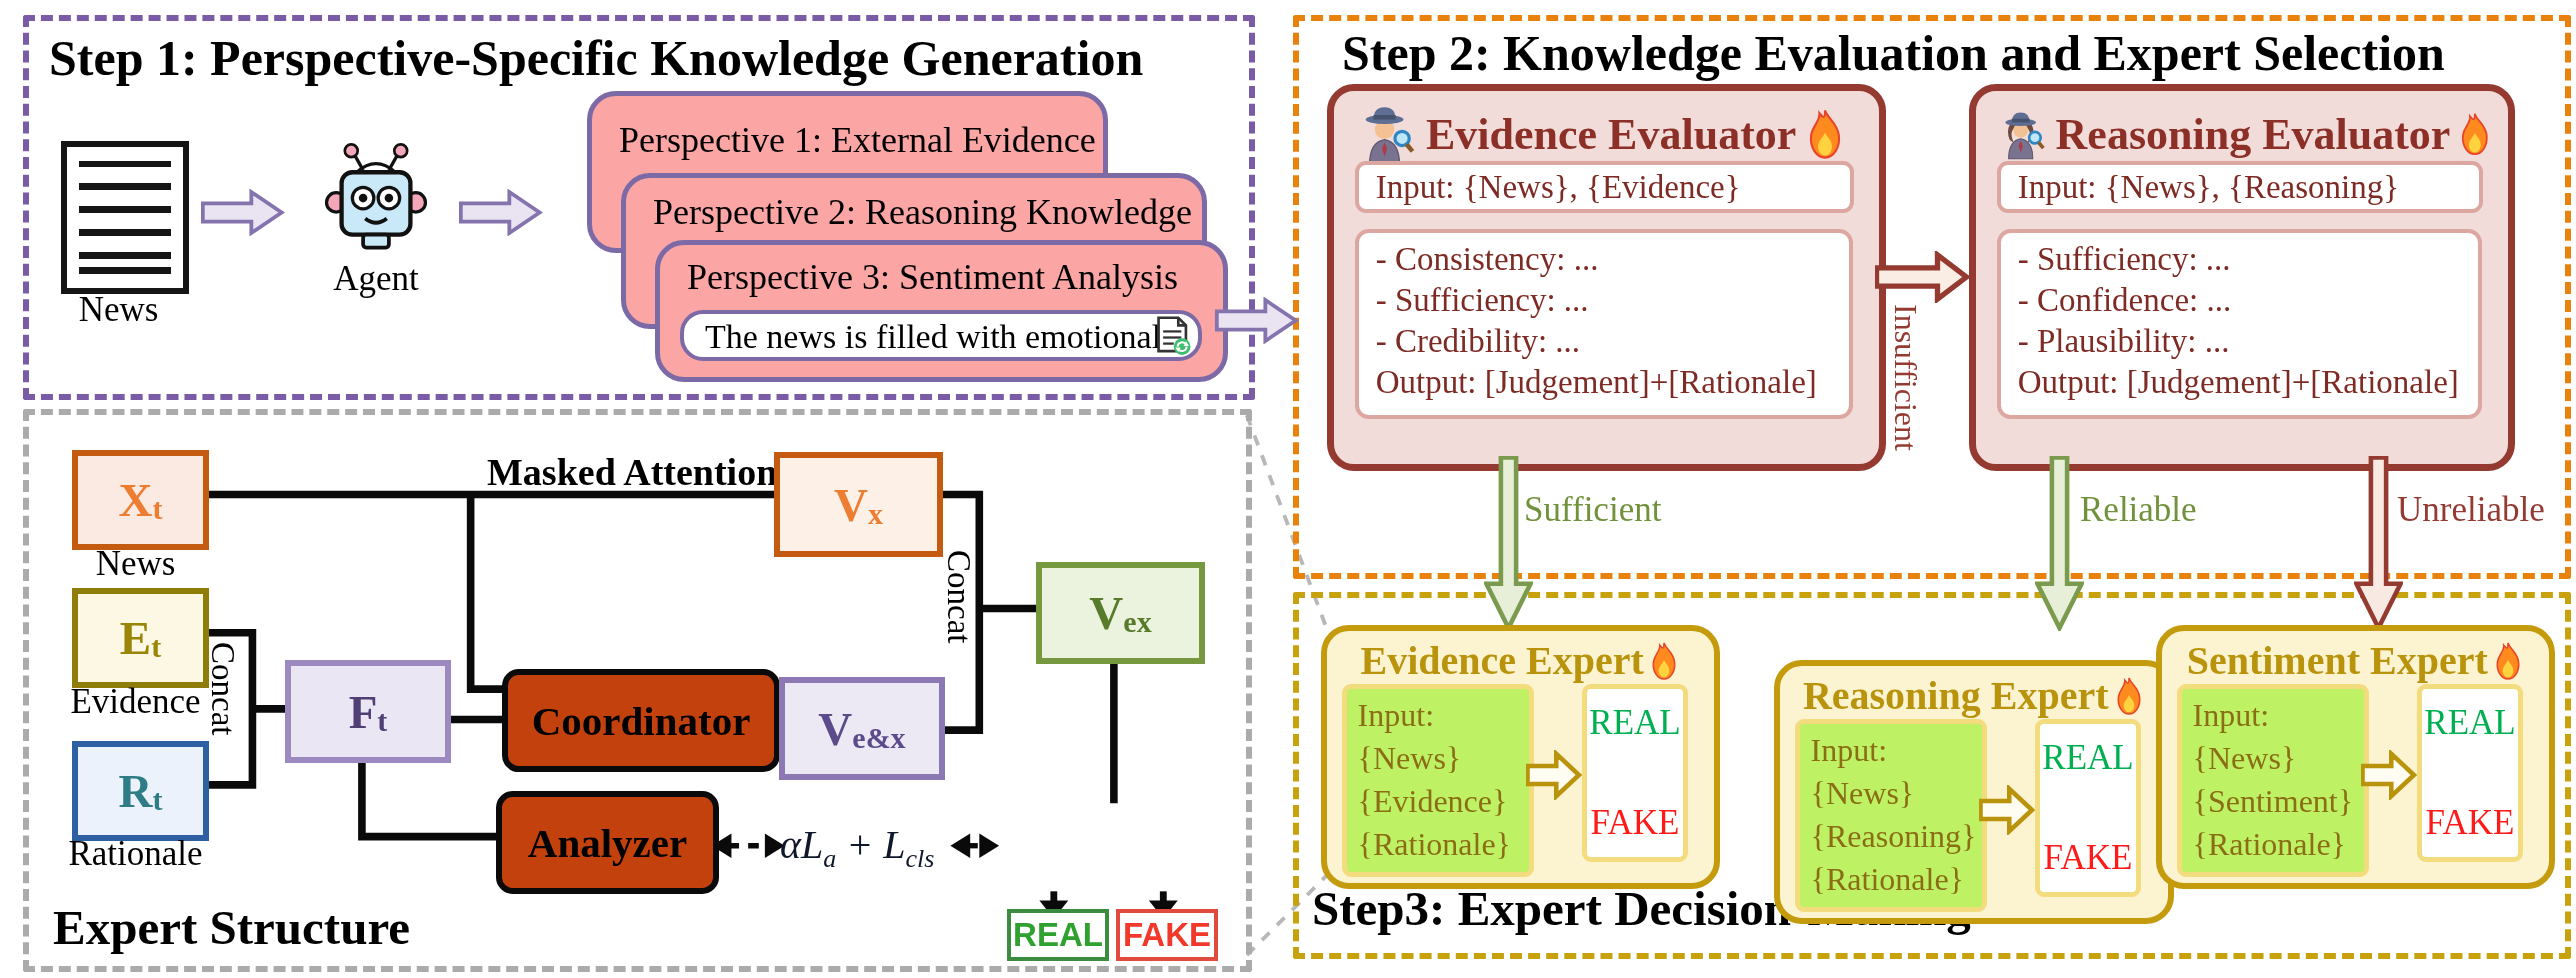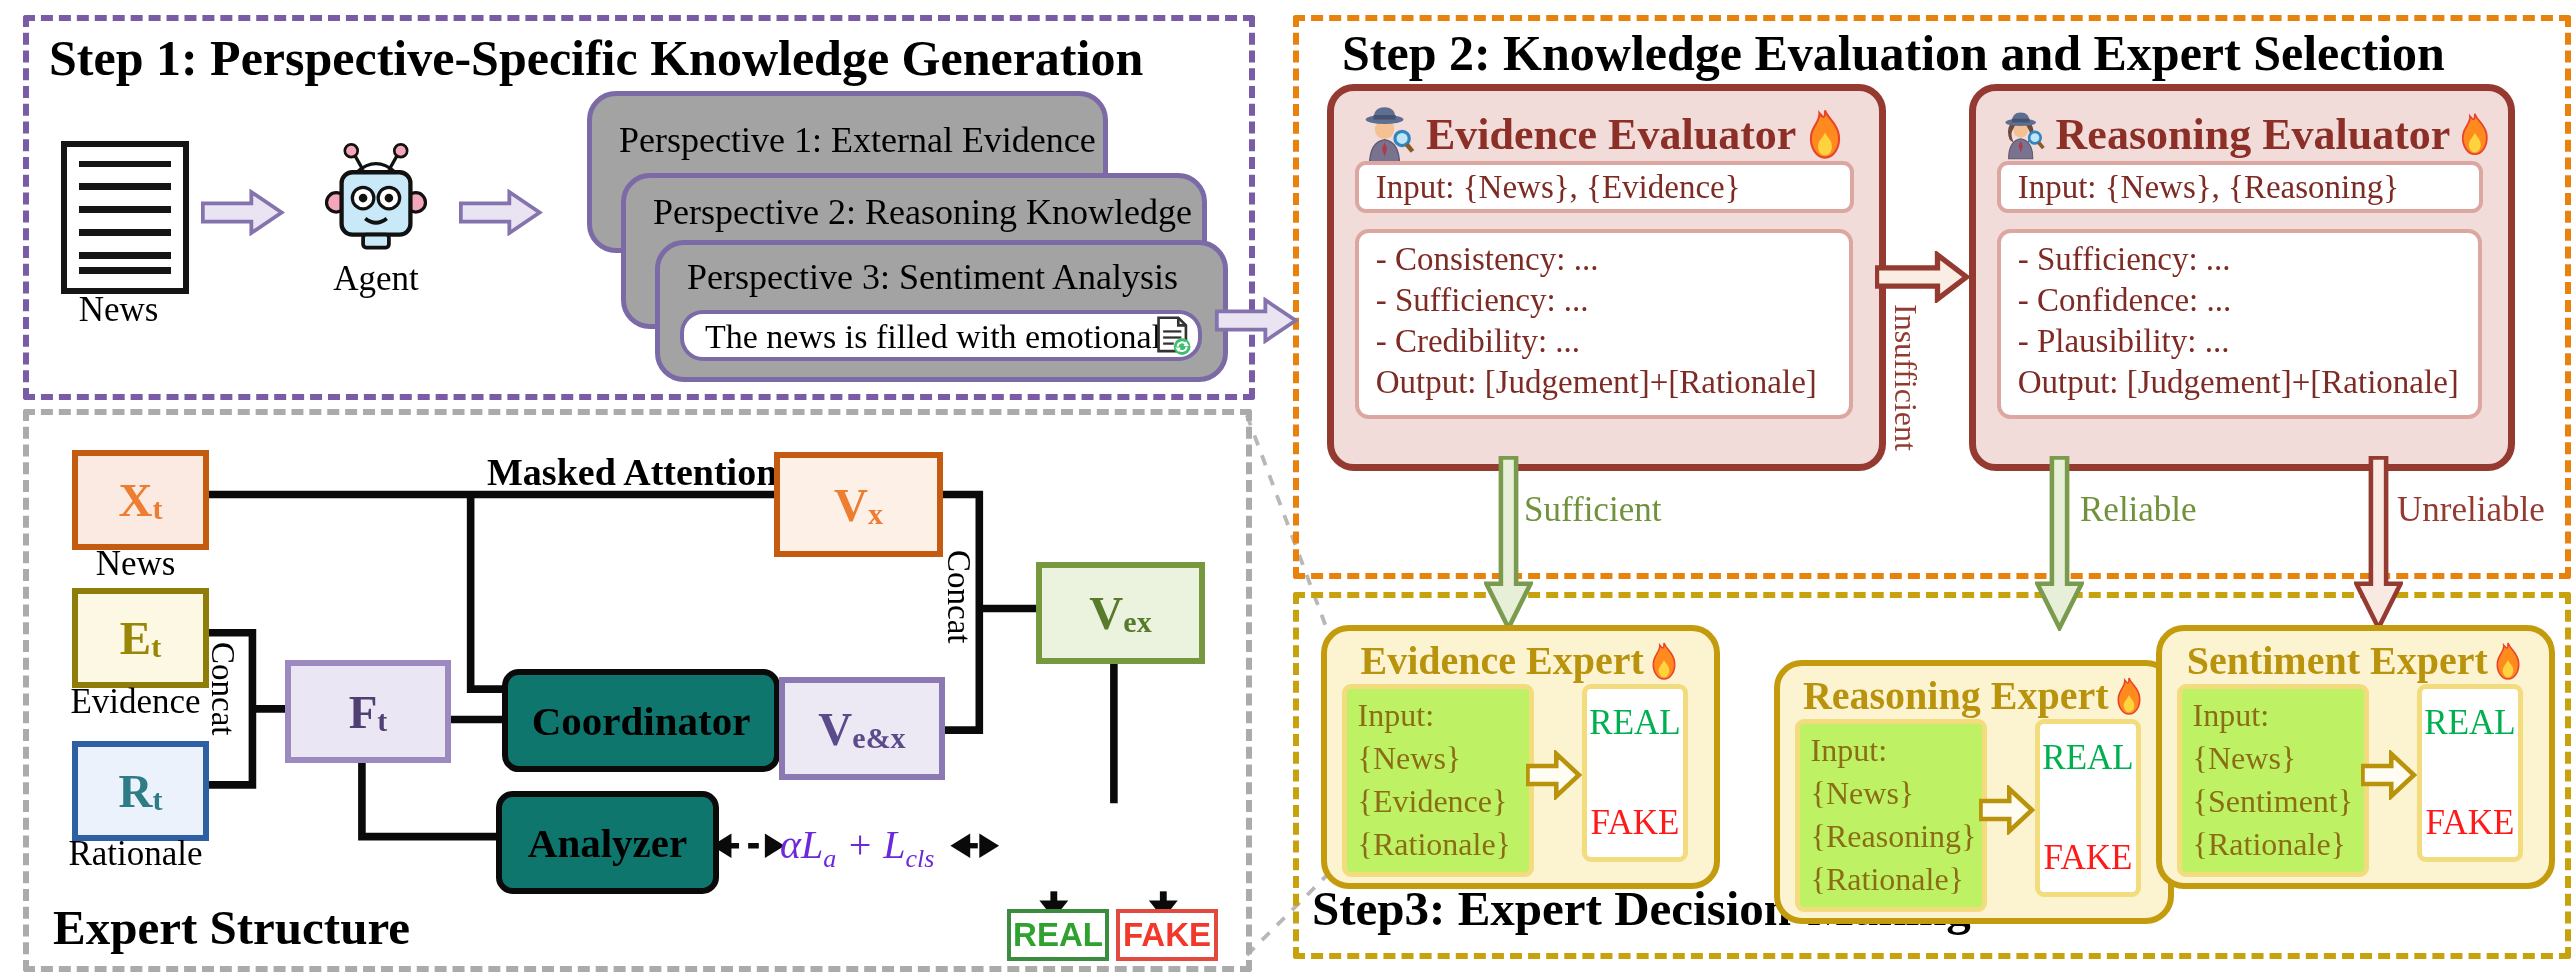--- a/index.html
+++ b/index.html
@@ -16,21 +16,21 @@
   .sec-title{position:absolute;font-weight:bold;color:#000;white-space:nowrap;}
   #t-step1{left:49px;top:29px;font-size:50px;}
   #t-step2{left:1342px;top:24px;font-size:50px;}
   #t-step3{left:1312px;top:880px;font-size:49px;}
   #t-expert{left:53px;top:899px;font-size:49px;}
 
   
   #doc-icon{left:61px;top:141px;width:116px;height:141px;border:6.8px solid #151515;background:#fff;}
   .doc-line{position:absolute;left:12px;right:12px;height:6.8px;background:#151515;}
   .lbl{position:absolute;font-size:35px;color:#000;text-align:center;}
-  .card{position:absolute;background:#a3a3a3;border:5.3px solid #7C6AA6;border-radius:29px;}
+  .card{position:absolute;background:#fca5a5;border:5.3px solid #7C6AA6;border-radius:29px;}
   .card-text{position:absolute;left:27px;font-size:36px;color:#000;white-space:nowrap;}
   #wbox{position:absolute;left:680px;top:310px;width:514px;height:43px;background:#fff;
         border:4.6px solid #7C6AA6;border-radius:23px;}
   #wbox .card-text{left:21px;top:3.8px;font-size:34px;}
 
   
   .evaluator{position:absolute;background:#F2DCDA;border:7.6px solid #943A31;border-radius:27px;}
   .ev-head{position:absolute;left:20px;top:10.6px;right:15px;display:flex;align-items:center;gap:7px;}
   .ev-title{font-size:44px;font-weight:bold;color:#8B2F27;white-space:nowrap;}
   .ev-input{position:absolute;left:21px;top:70px;height:44px;background:#fff;border:4.6px solid #DCA7A1;
@@ -55,27 +55,27 @@
   
   .node{position:absolute;display:flex;align-items:center;justify-content:center;font-weight:bold;}
   .node .nm{font-size:47px;} .node .ns{font-size:30px;transform:translateY(9px);}
   #n-xt{left:72px;top:450px;width:125px;height:88px;border:6px solid #C55A11;background:#FBEAE1;color:#ED7D31;}
   #n-et{left:72px;top:588px;width:125px;height:88px;border:6px solid #8F7D09;background:#FCF8E3;color:#9A8606;}
   #n-rt{left:72px;top:741px;width:125px;height:88px;border:6px solid #2E5FA3;background:#EBF2FB;color:#2E7C86;}
   #n-ft{left:285px;top:660px;width:154px;height:91px;border:6px solid #9C89C0;background:#EBE6F3;color:#4F3F75;}
   #n-vx{left:774px;top:452px;width:157px;height:93px;border:6.8px solid #C55A11;background:#FDF0E7;color:#ED7D31;}
   #n-vex2{left:779px;top:677px;width:154px;height:91px;border:6.8px solid #8C79B4;background:#ECE8F4;color:#5C4B8A;}
   #n-vex{left:1036px;top:562px;width:157px;height:90px;border:6.8px solid #76983E;background:#EBF2DD;color:#587A2B;}
-  .mod{position:absolute;background:#0f766e;border:6.8px solid #0A0A0A;border-radius:16.7px;
+  .mod{position:absolute;background:#c2410c;border:6.8px solid #0A0A0A;border-radius:16.7px;
        display:flex;align-items:center;justify-content:center;font-size:41px;font-weight:bold;color:#000;}
   #m-coord{left:502px;top:669px;width:266px;height:91px;}
   #m-analyzer{left:496px;top:791px;width:211px;height:91px;}
   #m-classifier{left:1001px;top:800px;width:211px;height:91px;}
   #masked{left:487px;top:450px;font-size:38px;font-weight:bold;color:#000;}
-  #formula{left:780px;top:821px;font-size:40px;font-style:italic;color:#6d28d9;white-space:nowrap;}
+  #formula{left:780px;top:821px;font-size:40px;font-style:italic;color:#0f172a;white-space:nowrap;}
   #formula sub{font-size:26px;font-style:italic;}
   .badge{position:absolute;width:94px;height:44px;display:flex;align-items:center;justify-content:center;
          font-family:"Liberation Sans",sans-serif;font-weight:bold;font-size:33px;background:#fff;}
   #b-real{left:1007px;top:909px;border:4.6px solid #3C8C40;color:#2FA12F;}
   #b-fake{left:1116px;top:909px;border:4.6px solid #E04A3F;color:#F2372B;}
   svg{display:block;}
 </style>
 </head>
 <body>
 

